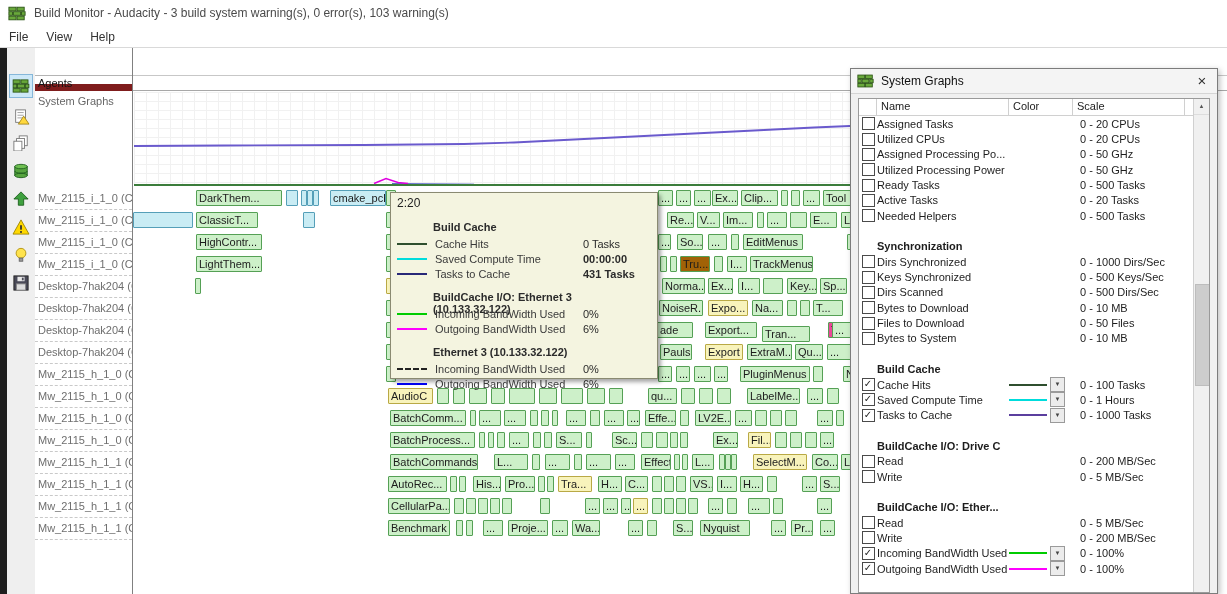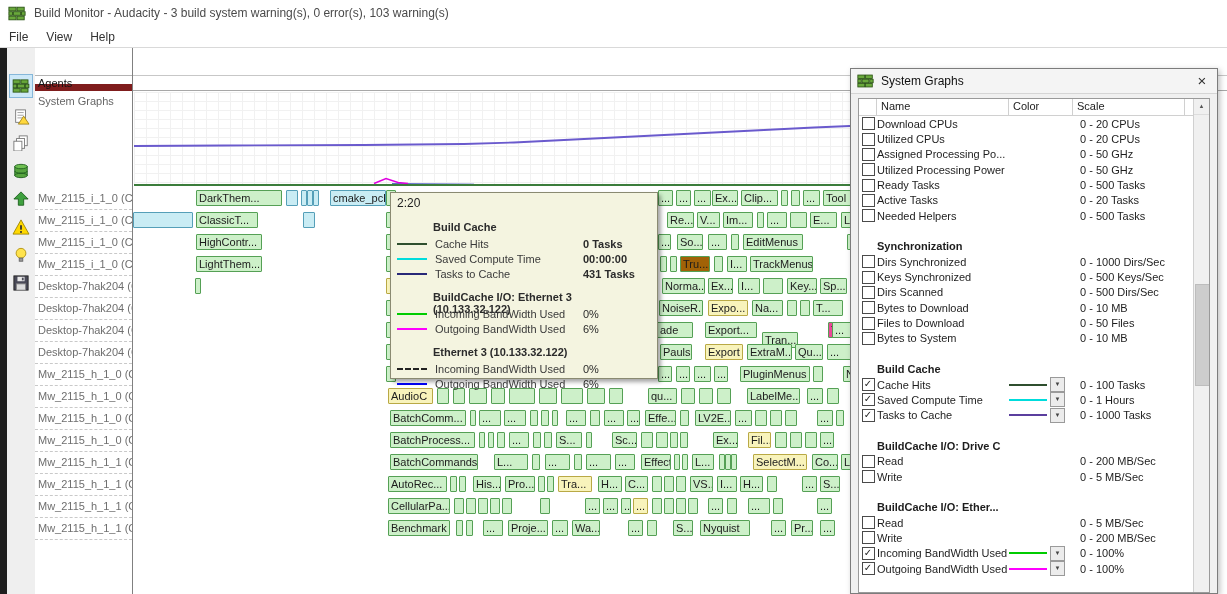--- a/index.html
+++ b/index.html
@@ -255,21 +255,21 @@
     <div class="bar" style="left: 386px; top: 252px; width: 10px; background: rgb(205, 240, 201); border-color: rgb(85, 160, 85);"></div>
     <div class="bar" style="left: 659px; top: 252px; width: 44px; background: rgb(205, 240, 201); border-color: rgb(85, 160, 85);">NoiseR...</div>
     <div class="bar" style="left: 708px; top: 252px; width: 40px; background: rgb(248, 243, 187); border-color: rgb(185, 169, 69);">Expo...</div>
     <div class="bar" style="left: 752px; top: 252px; width: 31px; background: rgb(205, 240, 201); border-color: rgb(85, 160, 85);">Na...</div>
     <div class="bar" style="left: 787px; top: 252px; width: 10px; background: rgb(205, 240, 201); border-color: rgb(85, 160, 85);"></div>
     <div class="bar" style="left: 800px; top: 252px; width: 10px; background: rgb(205, 240, 201); border-color: rgb(85, 160, 85);"></div>
     <div class="bar" style="left: 813px; top: 252px; width: 30px; background: rgb(205, 240, 201); border-color: rgb(85, 160, 85);">T...</div>
     <div class="bar" style="left: 386px; top: 274px; width: 10px; background: rgb(205, 240, 201); border-color: rgb(85, 160, 85);"></div>
     <div class="bar" style="left: 657px; top: 274px; width: 36px; background: rgb(205, 240, 201); border-color: rgb(85, 160, 85);">ade</div>
     <div class="bar" style="left: 705px; top: 274px; width: 52px; background: rgb(205, 240, 201); border-color: rgb(85, 160, 85);">Export...</div>
-    <div class="bar" style="left: 762px; top: 284px; width: 36px; background: rgb(205, 240, 201); border-color: rgb(85, 160, 85);">Tran...</div>
+    <div class="bar" style="left: 762px; top: 278px; width: 48px; background: rgb(205, 240, 201); border-color: rgb(85, 160, 85);">Tran...</div>
     <div class="bar" style="left: 828px; top: 274px; width: 48px; background: #ec4899; border-color: rgb(85, 160, 85);">Tr...</div>
     <div class="bar" style="left: 832px; top: 274px; width: 21px; background: rgb(205, 240, 201); border-color: rgb(85, 160, 85);">...</div>
     <div class="bar" style="left: 386px; top: 296px; width: 10px; background: rgb(205, 240, 201); border-color: rgb(85, 160, 85);"></div>
     <div class="bar" style="left: 660px; top: 296px; width: 32px; background: rgb(205, 240, 201); border-color: rgb(85, 160, 85);">Pauls...</div>
     <div class="bar" style="left: 705px; top: 296px; width: 38px; background: rgb(248, 243, 187); border-color: rgb(185, 169, 69);">Export</div>
     <div class="bar" style="left: 747px; top: 296px; width: 45px; background: rgb(205, 240, 201); border-color: rgb(85, 160, 85);">ExtraM...</div>
     <div class="bar" style="left: 795px; top: 296px; width: 28px; background: rgb(205, 240, 201); border-color: rgb(85, 160, 85);">Qu...</div>
     <div class="bar" style="left: 827px; top: 296px; width: 26px; background: rgb(205, 240, 201); border-color: rgb(85, 160, 85);">...</div>
     <div class="bar" style="left: 386px; top: 318px; width: 10px; background: rgb(205, 240, 201); border-color: rgb(85, 160, 85);"></div>
     <div class="bar" style="left: 658px; top: 318px; width: 14px; background: rgb(205, 240, 201); border-color: rgb(85, 160, 85);">...</div>
@@ -409,21 +409,21 @@
   </div>
 
 <div id="tooltip" class="abs">
   <div class="time">2:20</div>
   <div id="tooltip-sections">
       <div class="tt-gap"></div>
       <div class="tt-title">Build Cache</div>
       <div class="tt-row">
         <div class="tt-swatch" style="height: 2px; background: rgb(47, 79, 47);"></div>
         <div class="tt-label">Cache Hits</div>
-        <div class="tt-val" style="font-weight: bold;">0 Tasks</div>
+        <div class="tt-val" style="font-weight: normal;">0 Tasks</div>
       </div>
       <div class="tt-row">
         <div class="tt-swatch" style="height: 2px; background: rgb(0, 220, 220);"></div>
         <div class="tt-label">Saved Compute Time</div>
         <div class="tt-val" style="font-weight: bold;">00:00:00</div>
       </div>
       <div class="tt-row">
         <div class="tt-swatch" style="height: 2px; background: rgb(40, 40, 120);"></div>
         <div class="tt-label">Tasks to Cache</div>
         <div class="tt-val" style="font-weight: bold;">431 Tasks</div>
@@ -479,21 +479,21 @@
       <div style="width:132px">Name</div>
       <div style="width:64px">Color</div>
       <div style="width:112px">Scale</div>
       <div style="width:8px;border-right:none"></div>
     </div>
     <div id="sgrows">
         <div class="sg-row">
           <div class="sg-cb">
             <div class="box"></div>
           </div>
-          <div class="sg-name">Download CPUs</div>
+          <div class="sg-name">Assigned Tasks</div>
           <div class="sg-color"></div>
           <div class="sg-scale">0 - 20 CPUs</div>
         </div>
         <div class="sg-row">
           <div class="sg-cb">
             <div class="box"></div>
           </div>
           <div class="sg-name">Utilized CPUs</div>
           <div class="sg-color"></div>
           <div class="sg-scale">0 - 20 CPUs</div>

